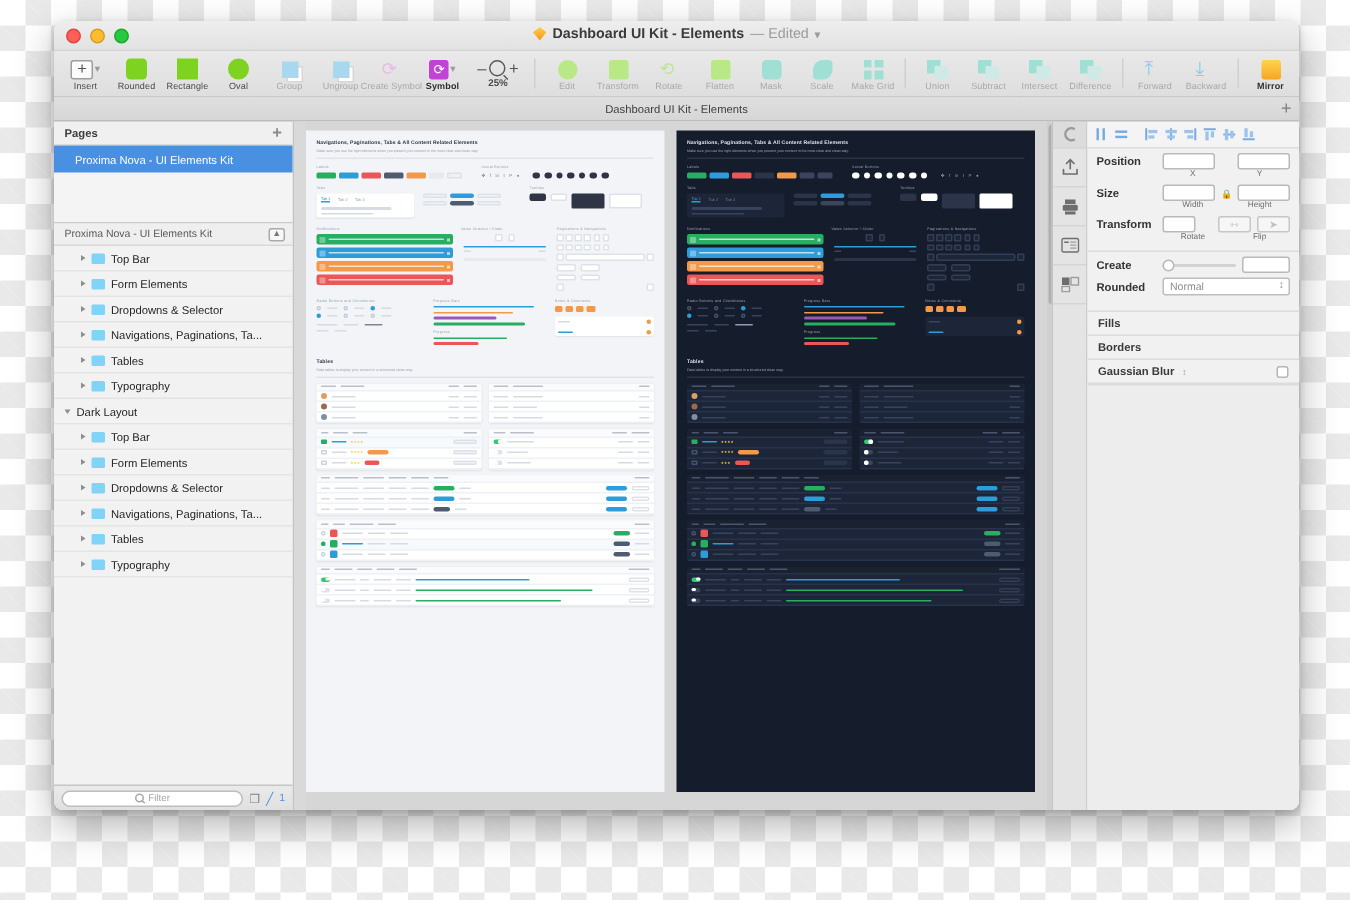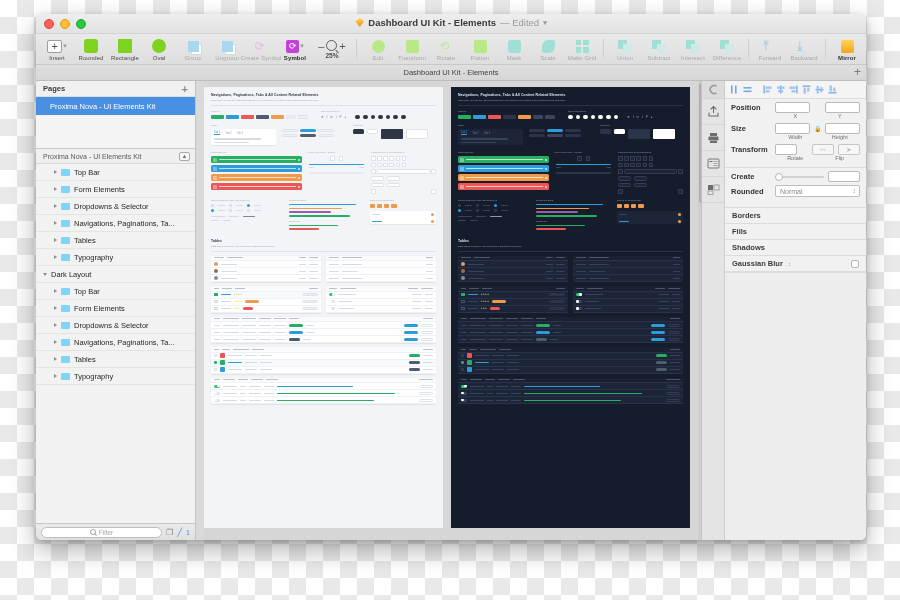--- a/index.html
+++ b/index.html
@@ -1651,27 +1651,24 @@
           <span class="fld-lbl">Rounded</span>
           <span class="selwrap">
             <span>Normal</span>
             <span class="st">↕</span>
           </span>
         </div>
 
         <div class="divider"></div>
 
         <div class="sect">
+          <span>Fills</span>
+        </div>
+        <div class="sect">
           <span>Borders</span>
-        </div>
-        <div class="sect">
-          <span>Fills</span>
-        </div>
-        <div class="sect">
-          <span>Shadows</span>
         </div>
         <div class="sect">
           <span>
             <span>Gaussian Blur</span>
             <span class="stp">↕</span>
           </span>
           <span class="chk"></span>
         </div>
 
         <div class="insp-tail"></div>

